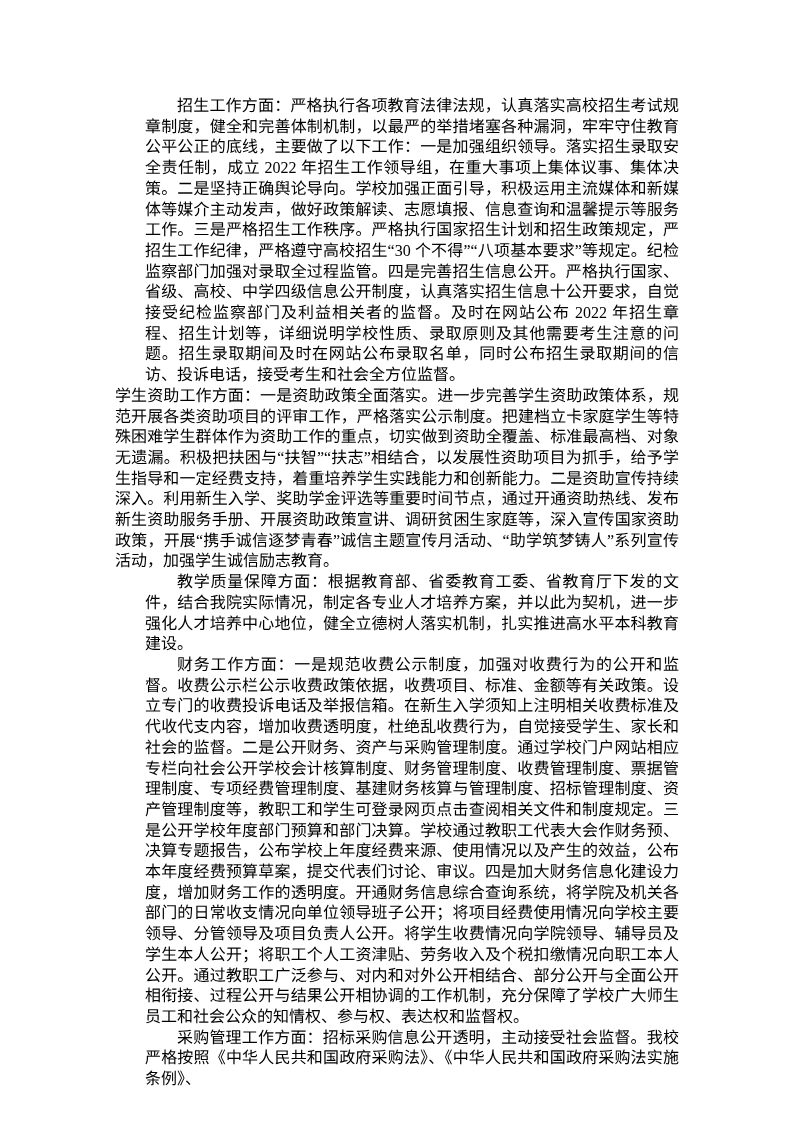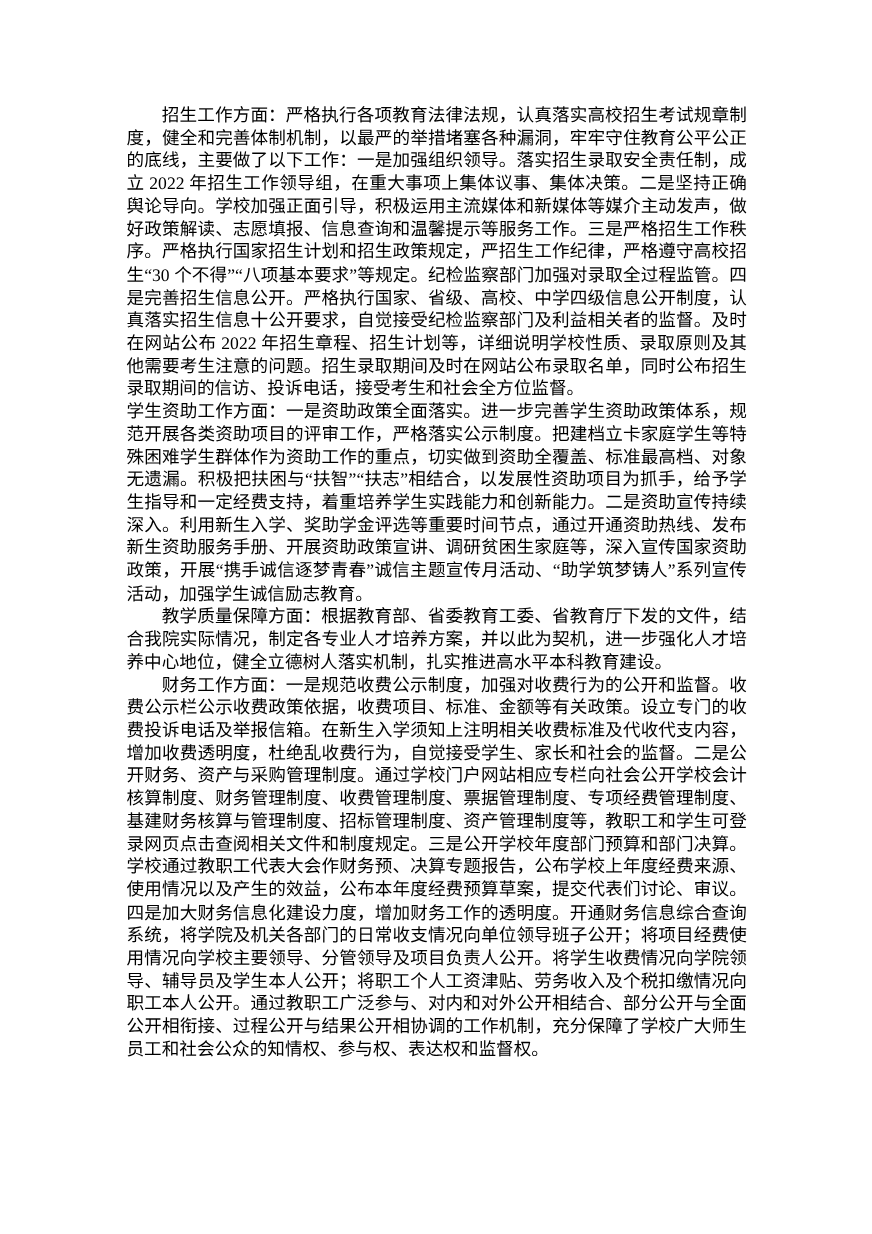--- a/index.html
+++ b/index.html
@@ -28,25 +28,27 @@
     text-align: justify;
     text-justify: inter-ideograph;
     word-break: break-all;
   }
   .para {
     margin: 0;
     padding: 0;
   }
   .para.indent {
     text-indent: 32px; 
+    margin-left: 30px;
   }
 </style>
 </head>
 <body>
 
 <div class="page">
   <div class="text-block">
     <p class="para indent">招生工作方面：严格执行各项教育法律法规，认真落实高校招生考试规章制度，健全和完善体制机制，以最严的举措堵塞各种漏洞，牢牢守住教育公平公正的底线，主要做了以下工作：一是加强组织领导。落实招生录取安全责任制，成立 2022 年招生工作领导组，在重大事项上集体议事、集体决策。二是坚持正确舆论导向。学校加强正面引导，积极运用主流媒体和新媒体等媒介主动发声，做好政策解读、志愿填报、信息查询和温馨提示等服务工作。三是严格招生工作秩序。严格执行国家招生计划和招生政策规定，严招生工作纪律，严格遵守高校招生“30 个不得”“八项基本要求”等规定。纪检监察部门加强对录取全过程监管。四是完善招生信息公开。严格执行国家、省级、高校、中学四级信息公开制度，认真落实招生信息十公开要求，自觉接受纪检监察部门及利益相关者的监督。及时在网站公布 2022 年招生章程、招生计划等，详细说明学校性质、录取原则及其他需要考生注意的问题。招生录取期间及时在网站公布录取名单，同时公布招生录取期间的信访、投诉电话，接受考生和社会全方位监督。</p>
     <p class="para">学生资助工作方面：一是资助政策全面落实。进一步完善学生资助政策体系，规范开展各类资助项目的评审工作，严格落实公示制度。把建档立卡家庭学生等特殊困难学生群体作为资助工作的重点，切实做到资助全覆盖、标准最高档、对象无遗漏。积极把扶困与“扶智”“扶志”相结合，以发展性资助项目为抓手，给予学生指导和一定经费支持，着重培养学生实践能力和创新能力。二是资助宣传持续深入。利用新生入学、奖助学金评选等重要时间节点，通过开通资助热线、发布新生资助服务手册、开展资助政策宣讲、调研贫困生家庭等，深入宣传国家资助政策，开展“携手诚信逐梦青春”诚信主题宣传月活动、“助学筑梦铸人”系列宣传活动，加强学生诚信励志教育。</p>
     <p class="para indent">教学质量保障方面：根据教育部、省委教育工委、省教育厅下发的文件，结合我院实际情况，制定各专业人才培养方案，并以此为契机，进一步强化人才培养中心地位，健全立德树人落实机制，扎实推进高水平本科教育建设。</p>
     <p class="para indent">财务工作方面：一是规范收费公示制度，加强对收费行为的公开和监督。收费公示栏公示收费政策依据，收费项目、标准、金额等有关政策。设立专门的收费投诉电话及举报信箱。在新生入学须知上注明相关收费标准及代收代支内容，增加收费透明度，杜绝乱收费行为，自觉接受学生、家长和社会的监督。二是公开财务、资产与采购管理制度。通过学校门户网站相应专栏向社会公开学校会计核算制度、财务管理制度、收费管理制度、票据管理制度、专项经费管理制度、基建财务核算与管理制度、招标管理制度、资产管理制度等，教职工和学生可登录网页点击查阅相关文件和制度规定。三是公开学校年度部门预算和部门决算。学校通过教职工代表大会作财务预、决算专题报告，公布学校上年度经费来源、使用情况以及产生的效益，公布本年度经费预算草案，提交代表们讨论、审议。四是加大财务信息化建设力度，增加财务工作的透明度。开通财务信息综合查询系统，将学院及机关各部门的日常收支情况向单位领导班子公开；将项目经费使用情况向学校主要领导、分管领导及项目负责人公开。将学生收费情况向学院领导、辅导员及学生本人公开；将职工个人工资津贴、劳务收入及个税扣缴情况向职工本人公开。通过教职工广泛参与、对内和对外公开相结合、部分公开与全面公开相衔接、过程公开与结果公开相协调的工作机制，充分保障了学校广大师生员工和社会公众的知情权、参与权、表达权和监督权。</p>
+    <p class="para indent">采购管理工作方面：招标采购信息公开透明，主动接受社会监督。我校严格按照《中华人民共和国政府采购法》、《中华人民共和国政府采购法实施条例》、</p>
   </div>
 </div>
 
 </body></html>

